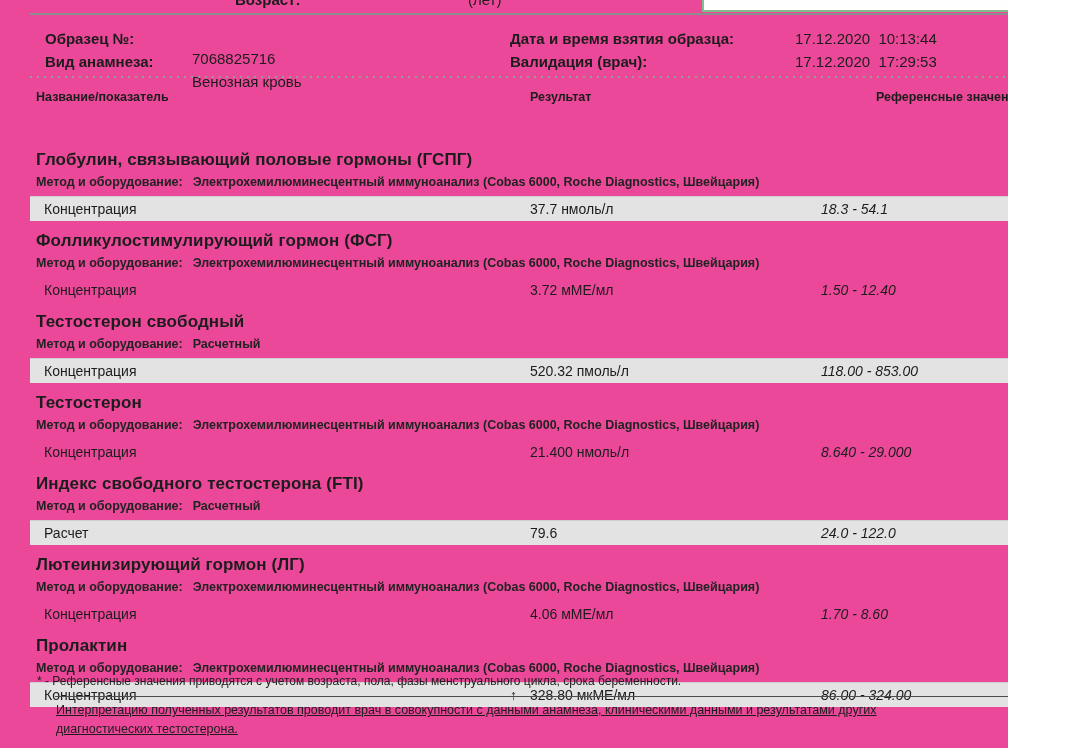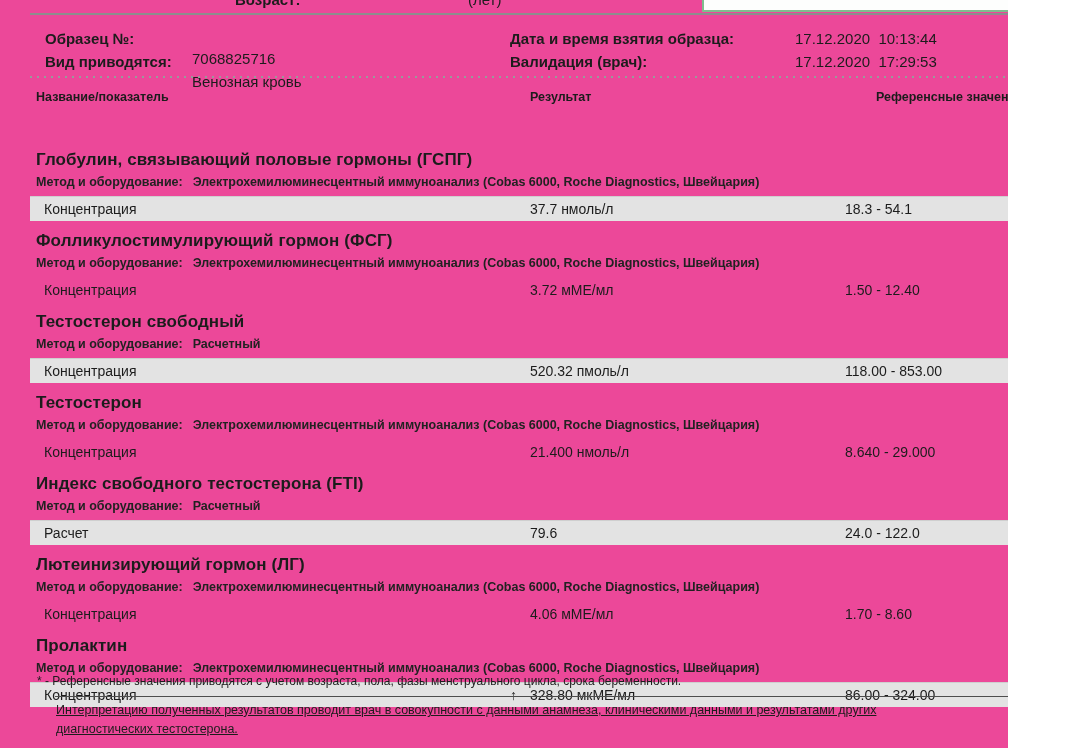--- a/index.html
+++ b/index.html
@@ -31,21 +31,21 @@
   .table{position:absolute;top:108px;left:30px;width:1026px;margin-top:41px;}
   .sec-title{font-size:17px;font-weight:700;line-height:22px;padding-left:6px;letter-spacing:.1px;}
   .sec-method{margin-top:4px;padding-left:6px;font-size:12.5px;line-height:15px;color:#222;white-space:pre;font-weight:bold;}
   .sec-method .m-label{margin-right:10px;}
   .sec-row{position:relative;margin-top:6px;margin-bottom:9px;height:25px;font-size:14px;}
   .sec-row.shaded{background:#e3e3e3;border-top:1px solid #cfcfcf;height:24px;}
   .cell{position:absolute;top:0;height:100%;display:flex;align-items:center;white-space:pre;}
   .cell-name{left:14px;}
   .cell-result{left:480px;}
   .cell-result .flag{display:inline-block;width:20px;}
-  .cell-ref{left:815px;}
+  .cell-ref{left:791px;font-style:italic;}
   
   .footnote{position:absolute;top:674px;left:37px;font-size:12px;white-space:pre;}
   .hr-bot{position:absolute;top:696px;left:55px;width:1007px;height:1px;background:#4d4d4d;}
   .interp{position:absolute;top:701px;left:56px;width:970px;font-size:12.5px;line-height:19px;text-decoration:underline;}
 </style>
 </head>
 <body>
 
 <div class="page">
 
@@ -53,21 +53,21 @@
     <span class="lbl">Возраст:</span>
     <span class="val">(лет)</span>
   </div>
 
   <div class="stamp"></div>
   <div class="hr-top"></div>
 
   <div class="info">
     <span class="b r1 c1">Образец №:</span>
     <span class="r1 c2">7068825716</span>
-    <span class="b r2 c1">Вид приводятся:</span>
+    <span class="b r2 c1">Вид анамнеза:</span>
     <span class="r2 c2">Венозная кровь</span>
     <span class="b r1 c3">Дата и время взятия образца:</span>
     <span class="r1 c4">17.12.2020  10:13:44</span>
     <span class="b r2 c3">Валидация (врач):</span>
     <span class="r2 c4">17.12.2020  17:29:53</span>
   </div>
 
   <div class="hr-dot"></div>
 
   <span class="colhead ch1">Название/показатель</span>

